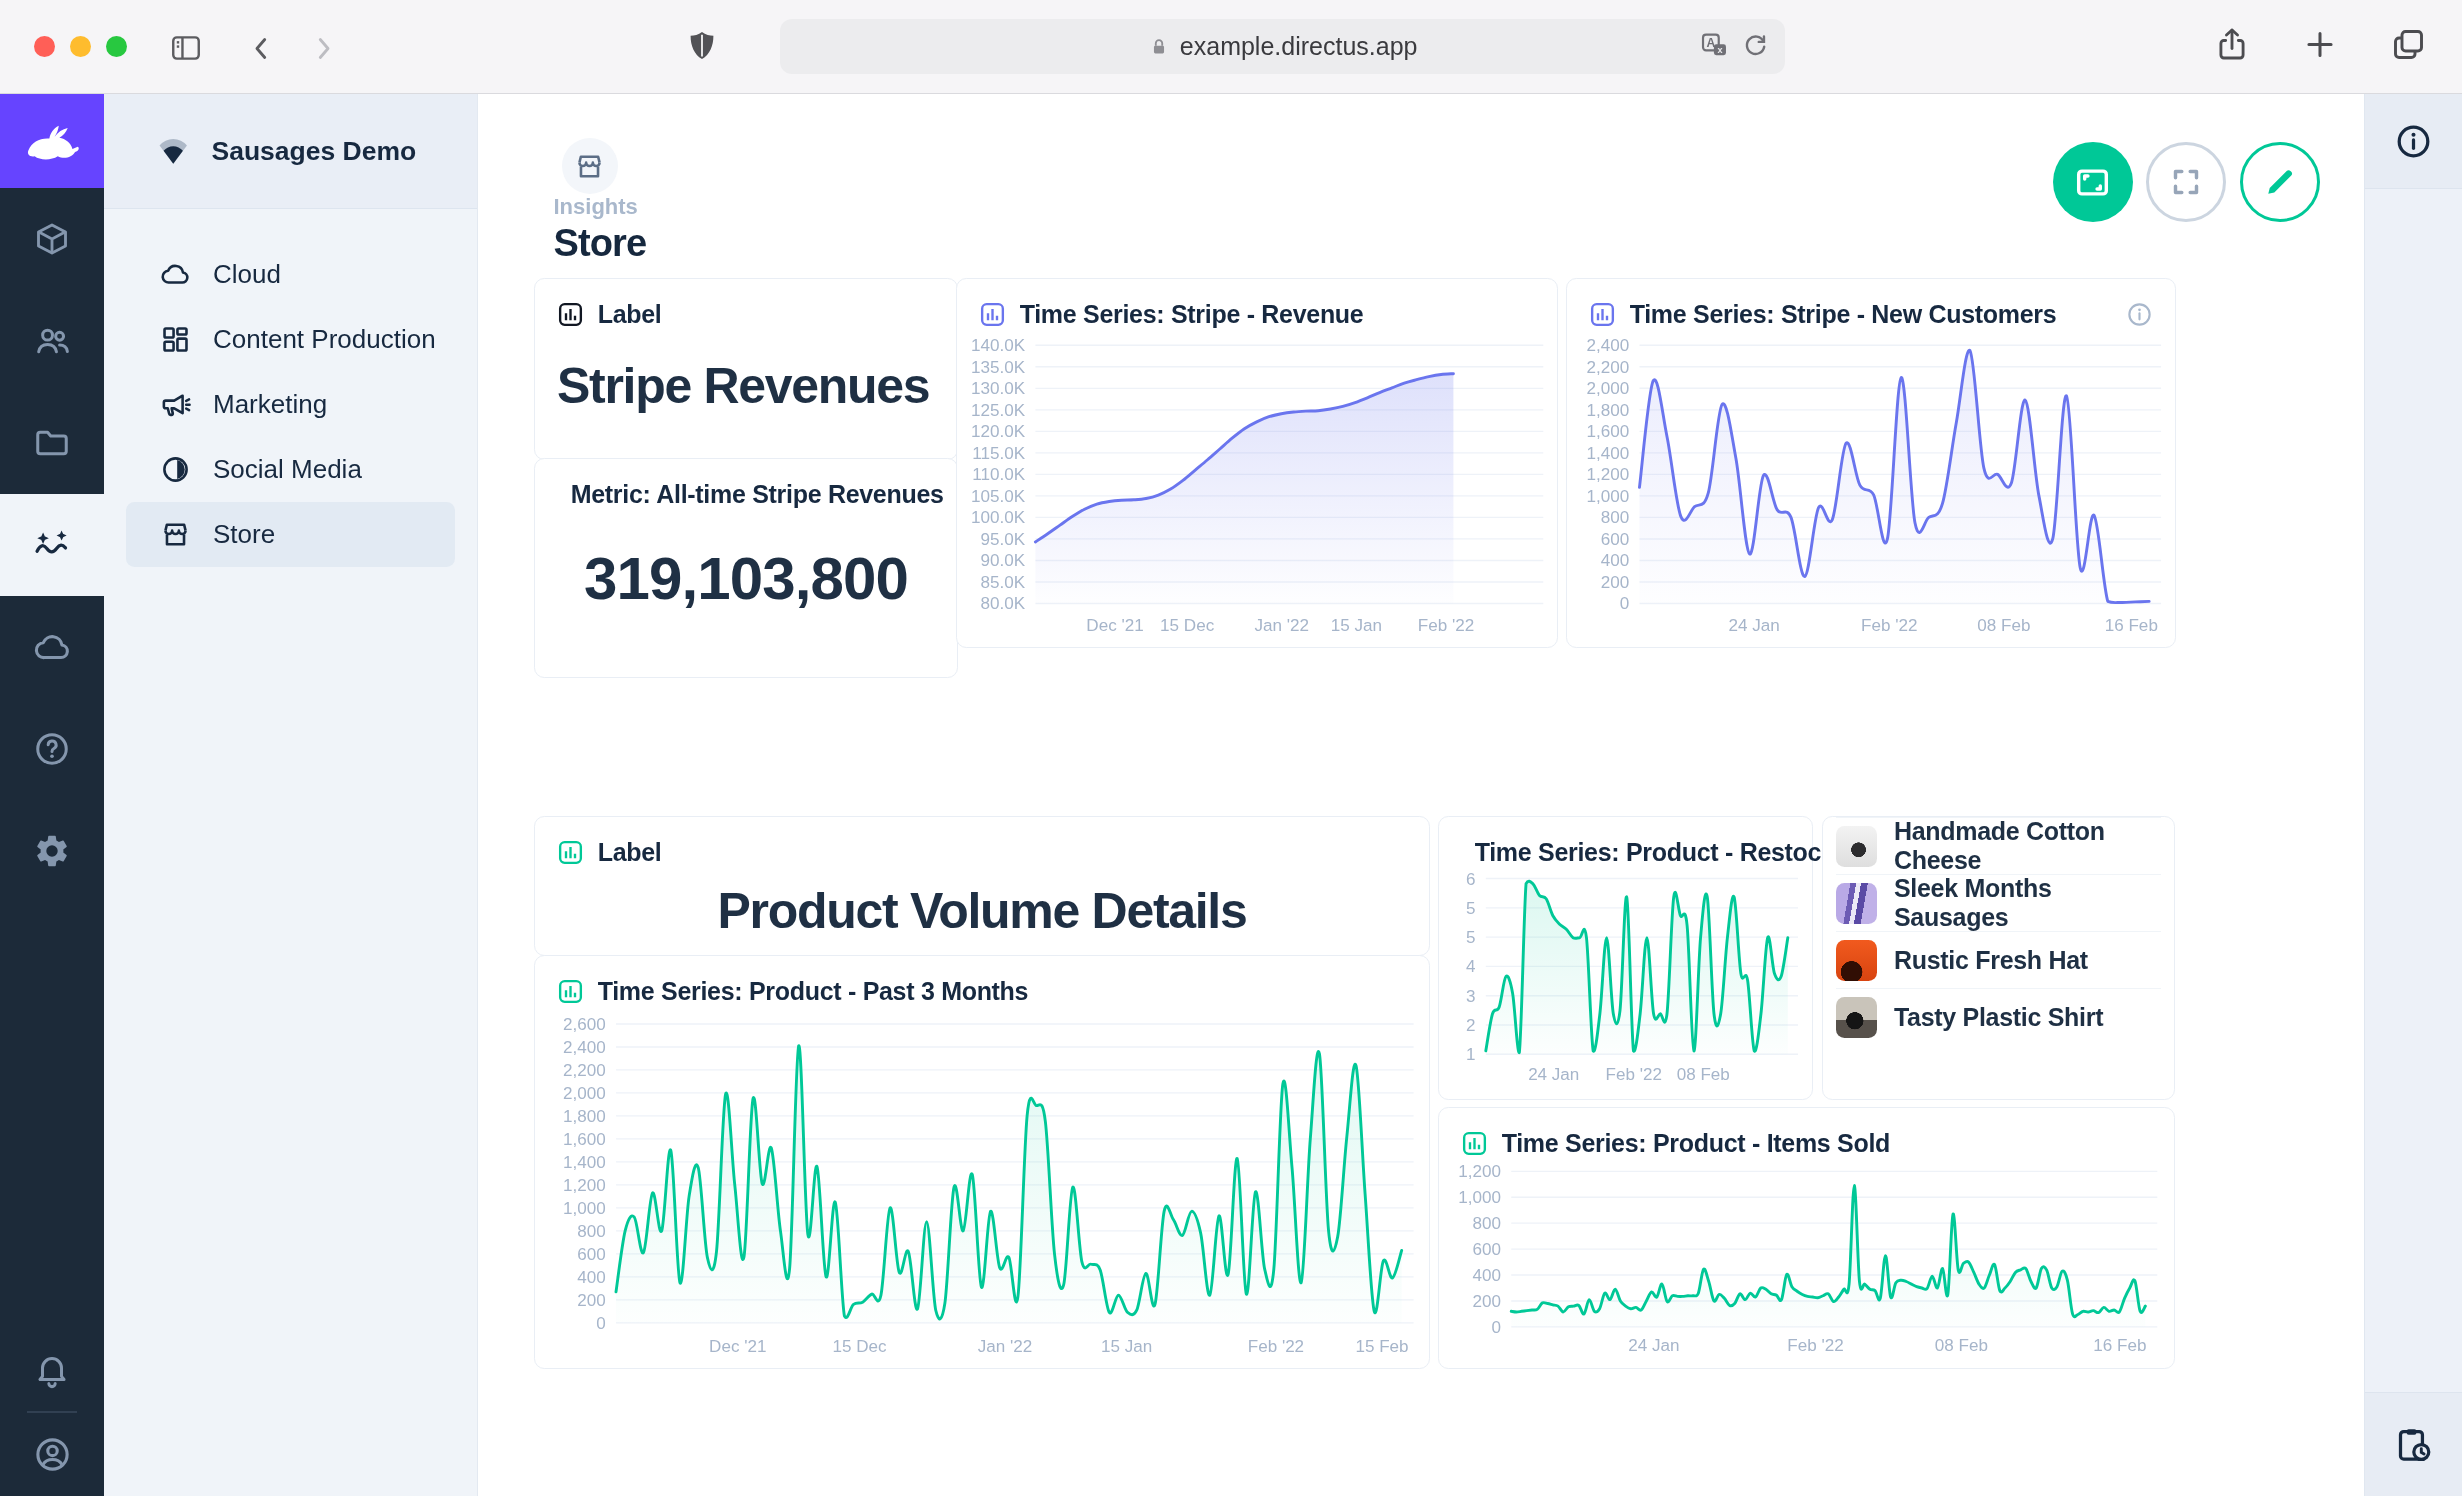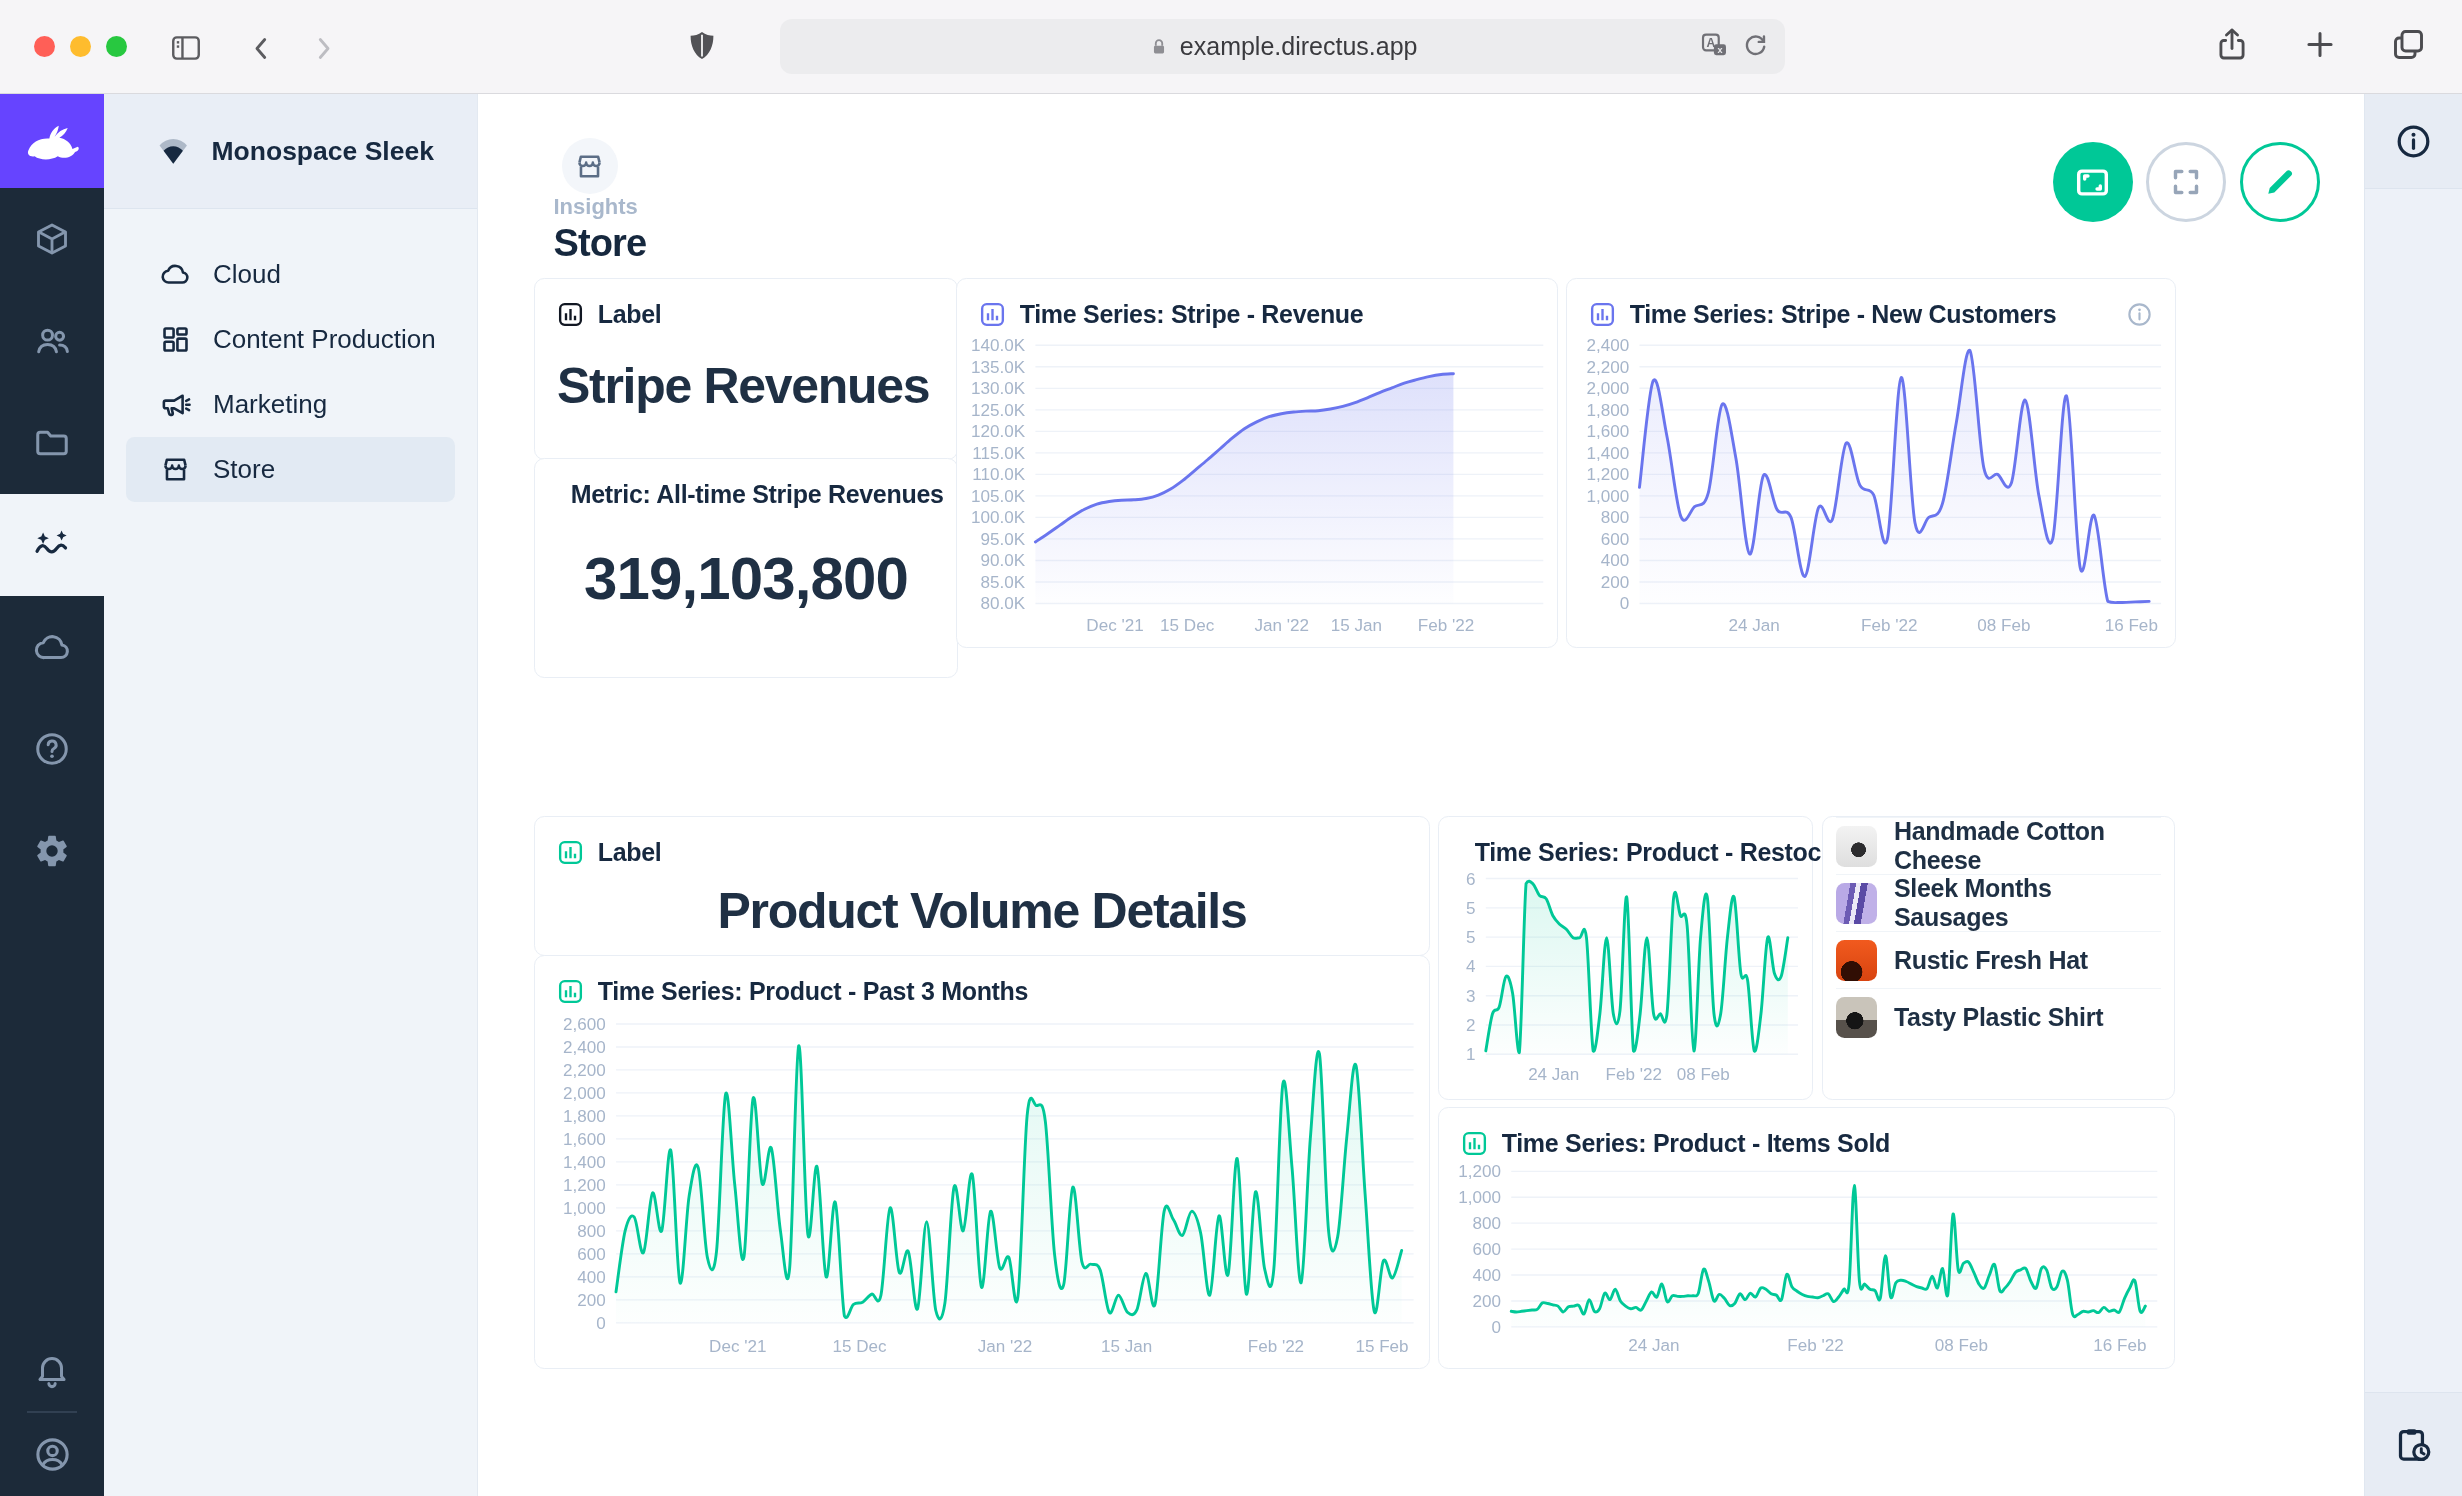--- a/index.html
+++ b/index.html
@@ -230,21 +230,21 @@
       </span>
     </div>
   </div>
 
   <div class="nav-side">
     <div class="proj-head">
       <svg width="32.5" height="29" viewBox="0 0 32 28">
           <path d="M16 26 2.5 8A17.5 17.5 0 0 1 29.5 8Z" fill="#aeb9c8"></path>
           <path d="M16 26 6.5 13.3a12.5 12.5 0 0 1 19 0Z" fill="#172940"></path>
         </svg>
-      <span class="label">Monospace Sleek</span>
+      <span class="label">Sausages Demo</span>
     </div>
     <div class="nav-list">
       <div class="nav-item">
         <svg width="31" height="31" viewBox="0 0 24 24" fill="none" stroke="#172940" stroke-width="2" stroke-linejoin="round">
             <path d="M7 18.2h10.2a3.9 3.9 0 0 0 .6-7.76A6 6 0 0 0 6.3 9.1 4.4 4.4 0 0 0 7 18.2Z"></path>
           </svg>
         <span class="label">Cloud</span>
       </div>
       <div class="nav-item">
         <svg width="31" height="31" viewBox="0 0 24 24" fill="none" stroke="#172940" stroke-width="2">
@@ -254,20 +254,27 @@
             <rect x="3.5" y="13.7" width="7" height="6.8" rx="1"></rect>
           </svg>
         <span class="label">Content Production</span>
       </div>
       <div class="nav-item">
         <svg width="31" height="31" viewBox="0 0 24 24" fill="none" stroke="#172940" stroke-width="2" stroke-linejoin="round" stroke-linecap="round">
             <path d="M3 10.3v3.2c0 .8.6 1.4 1.4 1.4H6l1.1 4.3c.1.5.5.8 1 .8h.9c.6 0 1-.6.9-1.1L9 15h2l6.5 3.7V5.2L11 9H4.4C3.6 9 3 9.6 3 10.3Z"></path>
             <path d="M20.3 9.2l2.2-1.1M20.3 12.2h2.6M20.3 15.2l2.2 1.1"></path>
           </svg>
         <span class="label">Marketing</span>
+      </div>
+      <div class="nav-item">
+        <svg width="31" height="31" viewBox="0 0 24 24">
+            <circle cx="12" cy="12" r="8.6" fill="none" stroke="#172940" stroke-width="2"></circle>
+            <path d="M13.3 4.6a7.6 7.6 0 0 1 0 14.8Z" fill="#172940"></path>
+          </svg>
+        <span class="label">Social Media</span>
       </div>
       <div class="nav-item active">
         <svg width="31" height="31" viewBox="0 0 24 24" fill="none" stroke="#172940" stroke-width="2" stroke-linejoin="round">
             <path d="M4.2 9 5.3 4.5h13.4L19.8 9"></path>
             <path d="M4.2 9a2.6 2.6 0 0 0 5.2 0 2.6 2.6 0 0 0 5.2 0 2.6 2.6 0 0 0 5.2 0"></path>
             <path d="M5.4 12v7.5h13.2V12"></path>
           </svg>
         <span class="label">Store</span>
       </div>
     </div>

